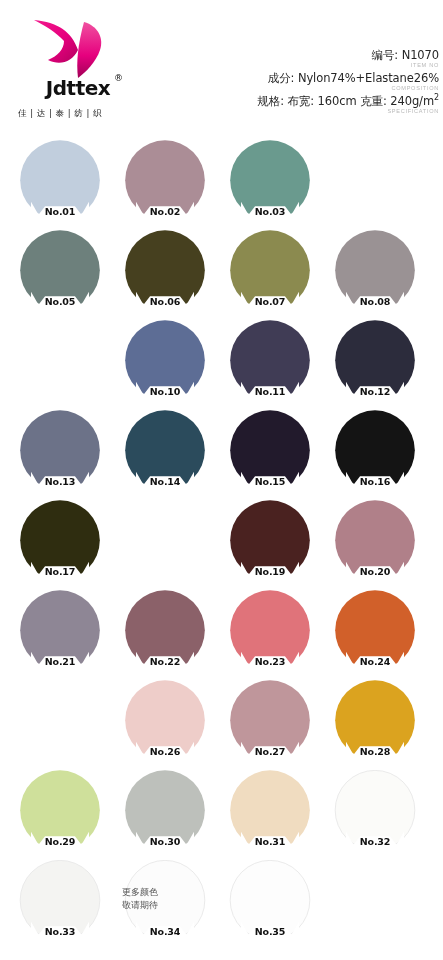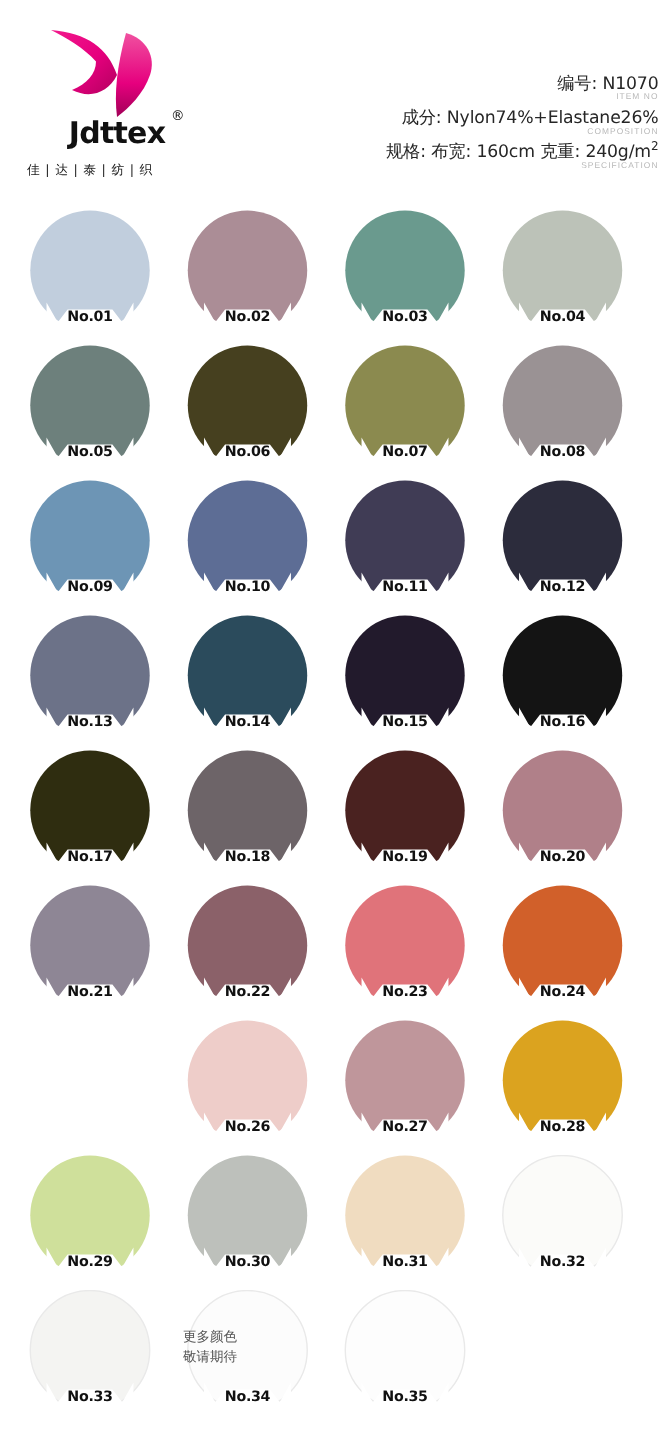--- a/index.html
+++ b/index.html
@@ -239,29 +239,20 @@
       </div>
       <div class="cell c2">
         <div class="chip-wrap">
           <svg class="chip-svg" viewBox="0 0 86 92">
             <circle cx="43" cy="43" r="42.6" fill="#6a9a8e"></circle>
             <path d="M12,66 L20,80 L27,71 L59,71 L66,80 L74,66 L74,94 L12,94 Z" fill="#ffffff"></path>
           </svg>
           <div class="chip-label">No.03</div>
         </div>
       </div>
-      <div class="cell c3">
-        <div class="chip-wrap">
-          <svg class="chip-svg" viewBox="0 0 86 92">
-            <circle cx="43" cy="43" r="42.6" fill="#bcc2b8"></circle>
-            <path d="M12,66 L20,80 L27,71 L59,71 L66,80 L74,66 L74,94 L12,94 Z" fill="#ffffff"></path>
-          </svg>
-          <div class="chip-label">No.04</div>
-        </div>
-      </div>
     </div>
     <div class="row">
       <div class="cell c0">
         <div class="chip-wrap">
           <svg class="chip-svg" viewBox="0 0 86 92">
             <circle cx="43" cy="43" r="42.6" fill="#6d807c"></circle>
             <path d="M12,66 L20,80 L27,71 L59,71 L66,80 L74,66 L74,94 L12,94 Z" fill="#ffffff"></path>
           </svg>
           <div class="chip-label">No.05</div>
         </div>
@@ -288,29 +279,20 @@
         <div class="chip-wrap">
           <svg class="chip-svg" viewBox="0 0 86 92">
             <circle cx="43" cy="43" r="42.6" fill="#9a9294"></circle>
             <path d="M12,66 L20,80 L27,71 L59,71 L66,80 L74,66 L74,94 L12,94 Z" fill="#ffffff"></path>
           </svg>
           <div class="chip-label">No.08</div>
         </div>
       </div>
     </div>
     <div class="row">
-      <div class="cell c0">
-        <div class="chip-wrap">
-          <svg class="chip-svg" viewBox="0 0 86 92">
-            <circle cx="43" cy="43" r="42.6" fill="#6d95b5"></circle>
-            <path d="M12,66 L20,80 L27,71 L59,71 L66,80 L74,66 L74,94 L12,94 Z" fill="#ffffff"></path>
-          </svg>
-          <div class="chip-label">No.09</div>
-        </div>
-      </div>
       <div class="cell c1">
         <div class="chip-wrap">
           <svg class="chip-svg" viewBox="0 0 86 92">
             <circle cx="43" cy="43" r="42.6" fill="#5d6d95"></circle>
             <path d="M12,66 L20,80 L27,71 L59,71 L66,80 L74,66 L74,94 L12,94 Z" fill="#ffffff"></path>
           </svg>
           <div class="chip-label">No.10</div>
         </div>
       </div>
       <div class="cell c2">
@@ -371,29 +353,20 @@
       </div>
     </div>
     <div class="row">
       <div class="cell c0">
         <div class="chip-wrap">
           <svg class="chip-svg" viewBox="0 0 86 92">
             <circle cx="43" cy="43" r="42.6" fill="#2f2d10"></circle>
             <path d="M12,66 L20,80 L27,71 L59,71 L66,80 L74,66 L74,94 L12,94 Z" fill="#ffffff"></path>
           </svg>
           <div class="chip-label">No.17</div>
-        </div>
-      </div>
-      <div class="cell c1">
-        <div class="chip-wrap">
-          <svg class="chip-svg" viewBox="0 0 86 92">
-            <circle cx="43" cy="43" r="42.6" fill="#6d6468"></circle>
-            <path d="M12,66 L20,80 L27,71 L59,71 L66,80 L74,66 L74,94 L12,94 Z" fill="#ffffff"></path>
-          </svg>
-          <div class="chip-label">No.18</div>
         </div>
       </div>
       <div class="cell c2">
         <div class="chip-wrap">
           <svg class="chip-svg" viewBox="0 0 86 92">
             <circle cx="43" cy="43" r="42.6" fill="#4a2220"></circle>
             <path d="M12,66 L20,80 L27,71 L59,71 L66,80 L74,66 L74,94 L12,94 Z" fill="#ffffff"></path>
           </svg>
           <div class="chip-label">No.19</div>
         </div>

